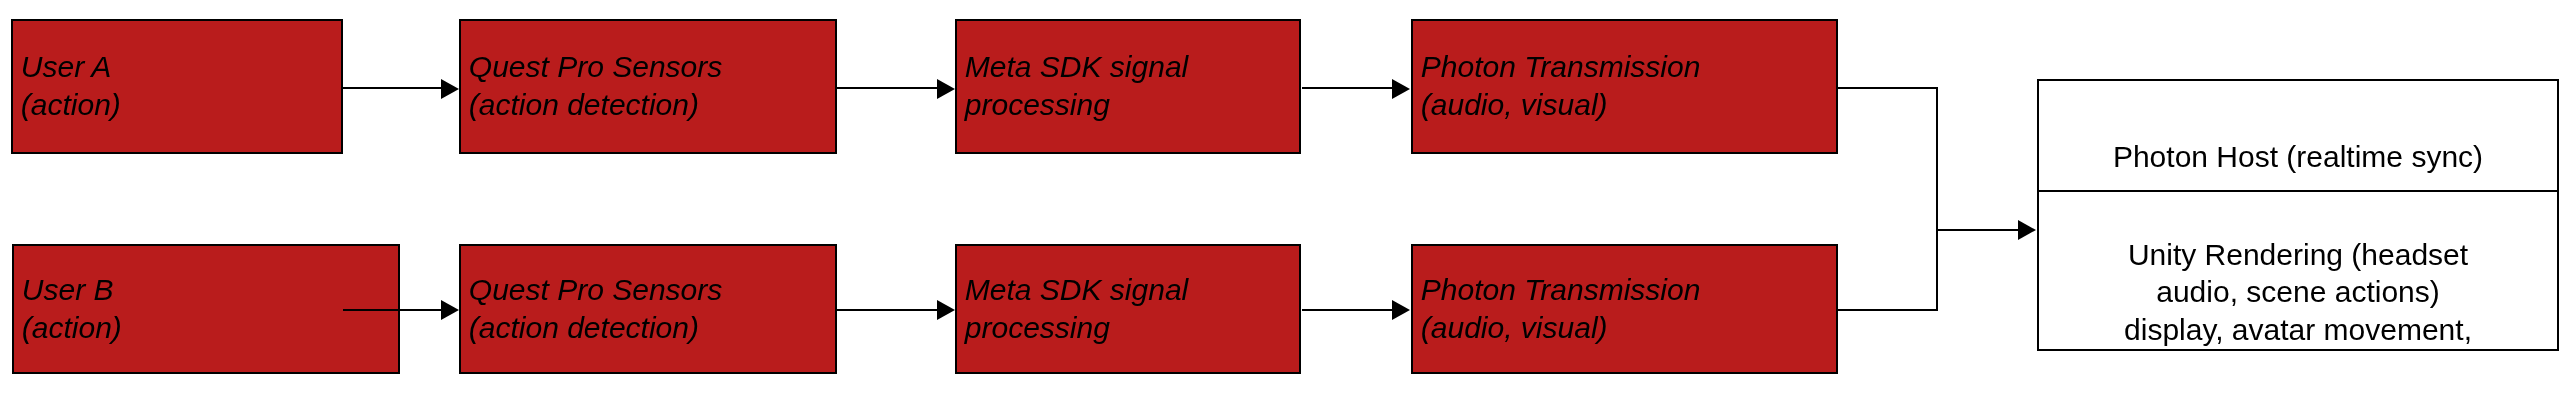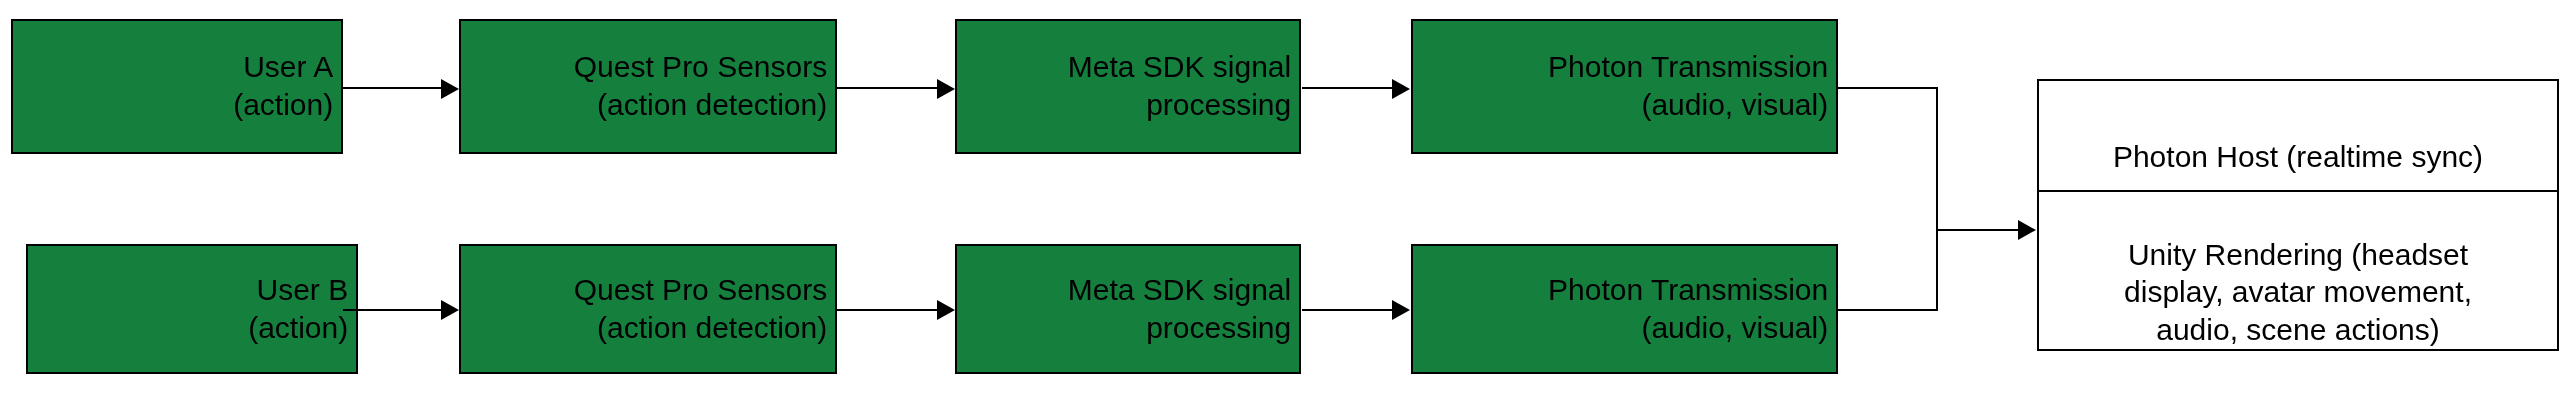--- a/index.html
+++ b/index.html
@@ -16,30 +16,31 @@
     position: relative;
     width: 2576px;
     height: 401px;
     background: #ffffff;
     overflow: hidden;
   }
   .node-box {
     position: absolute;
     box-sizing: border-box;
     border: 2.3px solid #000000;
-    background: #15803d;
+    background: #b91c1c;
     display: flex;
     flex-direction: column;
-    align-items: flex-end;
+    align-items: flex-start;
     justify-content: center;
     text-align: center;
     line-height: 1.26;
     font-size: 30px;
     color: #000000;
     padding: 0 7.8px;
+    font-style: italic;
   }
   .node-line {
     display: block;
     white-space: nowrap;
   }
   
   .stack-box {
     position: absolute;
     box-sizing: border-box;
     border: 2.3px solid #000000;
@@ -109,21 +110,21 @@
   </div>
 
   <div class="conn-h" style="left:1302px; top:87px; width:90px;"></div>
   <div class="arrow-head" style="left:1392px; top:79px;"></div>
 
   <div class="node-box" style="left:1411px; top:18.7px; width:427px; height:135px;">
     <span class="node-line">Photon Transmission</span>
     <span class="node-line">(audio, visual)</span>
   </div>
 
-  <div class="node-box" style="left:26px; top:244px; width:332px; height:130px;">
+  <div class="node-box" style="left:12px; top:244px; width:388px; height:130px;">
     <span class="node-line">User B</span>
     <span class="node-line">(action)</span>
   </div>
 
   <div class="conn-h" style="left:343px; top:309px; width:98px;"></div>
   <div class="arrow-head" style="left:441px; top:300px;"></div>
 
   <div class="node-box" style="left:459px; top:244px; width:378px; height:130px;">
     <span class="node-line">Quest Pro Sensors</span>
     <span class="node-line">(action detection)</span>
@@ -150,19 +151,19 @@
   <div class="conn-v" style="left:1936px; top:87px; height:224px;"></div>
   <div class="conn-h" style="left:1936px; top:229px; width:83px;"></div>
   <div class="arrow-head" style="left:2018px; top:220px;"></div>
 
   <div class="stack-box" style="left:2037px; top:79px; width:522px; height:272px;">
     <div class="stack-cell divider-below" style="height:79px;">
       <span class="node-line">Photon Host (realtime sync)</span>
     </div>
     <div class="stack-cell" style="flex:1 1 auto;justify-content:flex-end;">
       <span class="node-line">Unity Rendering (headset</span>
+      <span class="node-line">audio, scene actions)</span>
       <span class="node-line">display, avatar movement,</span>
-      <span class="node-line">audio, scene actions)</span>
     </div>
   </div>
 
 </div>
 
 
 </body></html>

